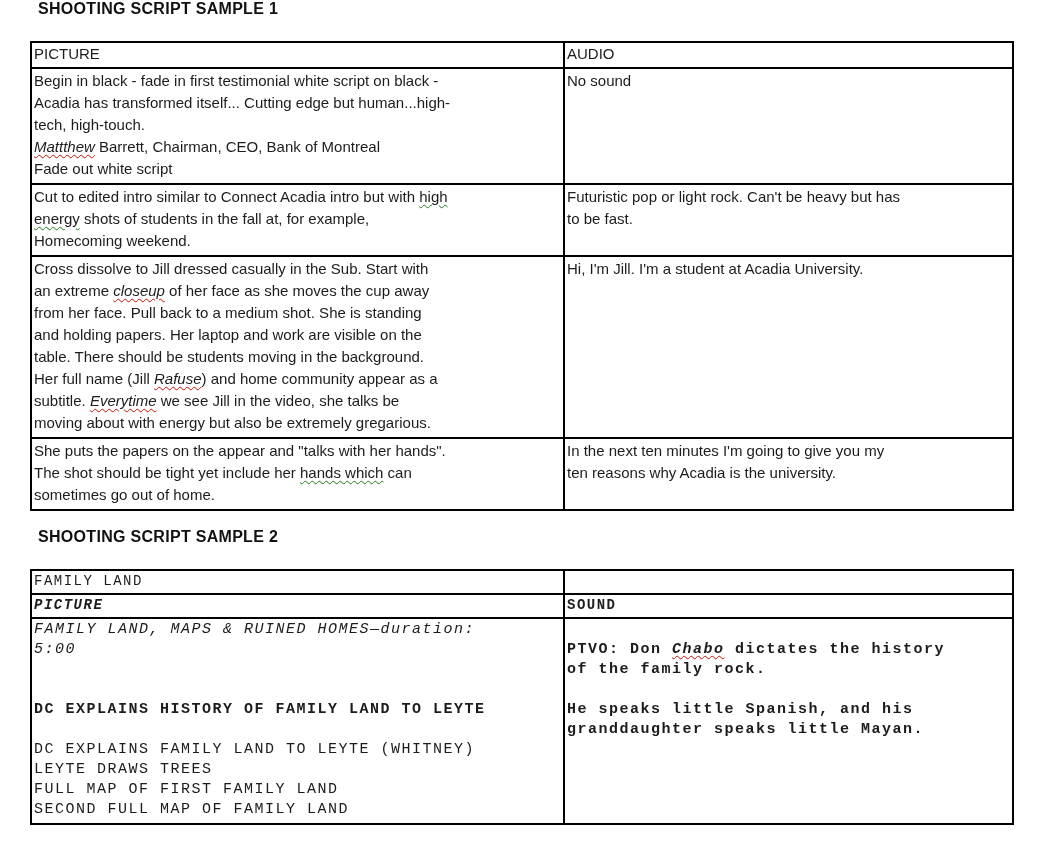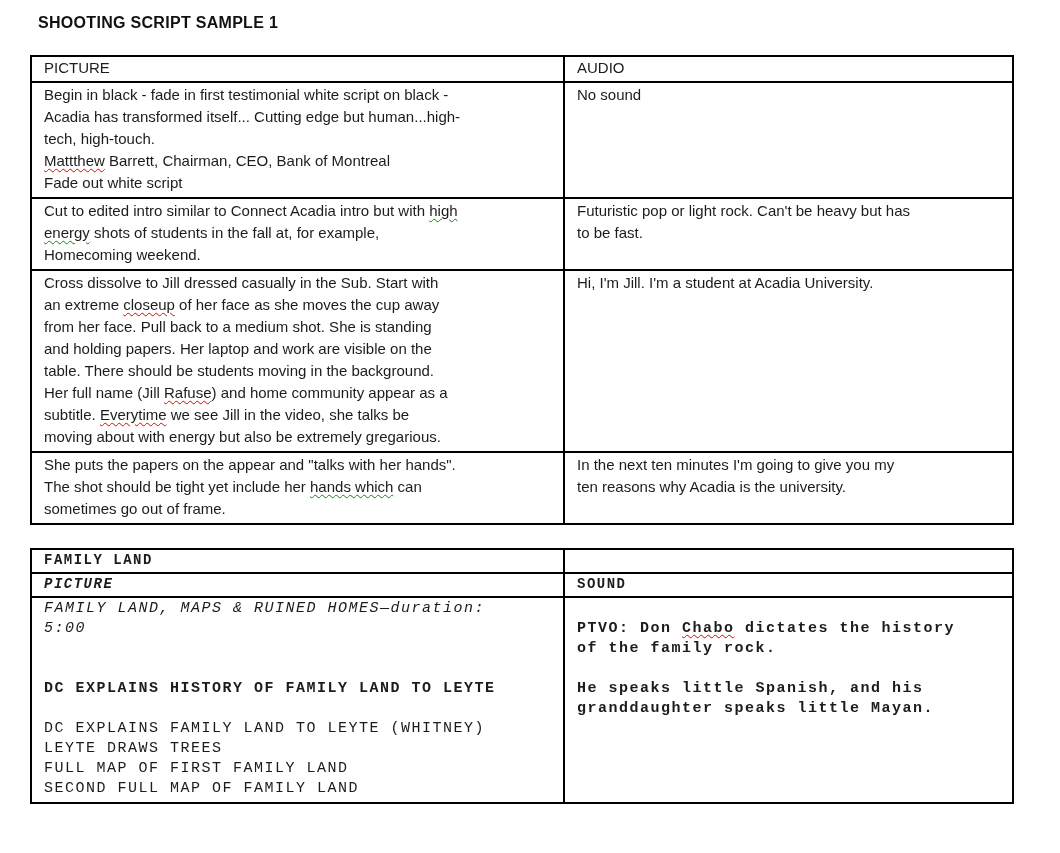--- a/index.html
+++ b/index.html
@@ -1,48 +1,48 @@
 <!DOCTYPE html>
 <html><head>
 <meta charset="utf-8">
 <style>
   html,body{margin:0;padding:0;background:#ffffff;}
   body{width:1060px;height:853px;overflow:hidden;
        font-family:"Liberation Sans",sans-serif;color:#1c1c1c;}
   .page{position:relative;width:1060px;height:853px;background:#fff;}
 
   .doc-title{font-weight:bold;font-size:16px;letter-spacing:.3px;
-             margin:0 0 0 38px;padding-top:14px;color:#111;}
+             margin:0 0 0 38px;color:#111;}
   .doc-title.second{padding-top:17px;}
 
   table{border-collapse:collapse;table-layout:fixed;
         margin:23px 0 0 30px;width:982px;background:#fff;}
   td,th{border:2px solid #000;vertical-align:top;text-align:left;
-        padding:1px 6px 3px 12px;}
+        padding:1px 6px 3px 2px;}
   col.c-left{width:533px;}
   col.c-right{width:449px;}
 
   
   .t1{font-size:15px;line-height:22px;}
   .t1 th{font-weight:normal;font-size:15px;height:20px;line-height:20px;}
 
   
   .t2{font-family:"Liberation Mono","DejaVu Sans Mono",monospace;
       font-size:15px;line-height:20px;letter-spacing:1.5px;}
   .t2 th{font-weight:bold;font-size:14px;height:18px;line-height:18px;}
   .t2 .th-picture{font-style:italic;}
-  .t2 .banner-cell{font-weight:bold;height:18px;line-height:18px;font-size:14px;}
+  .t2 .banner-cell{font-weight:normal;height:18px;line-height:18px;font-size:14px;}
 
   .ln{white-space:pre-wrap;}
   .it{font-style:italic;}
   .b{font-weight:bold;margin-top:48px;}
 
   .sq-red{text-decoration-line:underline;text-decoration-style:wavy;
           text-decoration-color:#cc1100;text-decoration-thickness:1px;
-          text-underline-offset:2px;}
+          text-underline-offset:2px;font-style:italic;}
   .sq-green{text-decoration-line:underline;text-decoration-style:wavy;
             text-decoration-color:#1e7d1e;text-decoration-thickness:1px;
             text-underline-offset:2px;}
 </style>
 </head>
 <body>
 
 <div class="page">
 
   <h1 class="doc-title">SHOOTING SCRIPT SAMPLE 1</h1>
@@ -92,30 +92,31 @@
             <div class="ln"><span>moving about with energy but also be extremely gregarious.</span></div>
           </td>
       <td>
             <div class="ln"><span>Hi, I'm Jill. I'm a student at Acadia University.</span></div>
           </td>
     </tr>
     <tr>
       <td>
             <div class="ln"><span>She puts the papers on the appear and "talks with her hands".</span></div>
             <div class="ln"><span>The shot should be tight yet include her </span><span class="sq-green">hands which</span><span> can</span></div>
-            <div class="ln"><span>sometimes go out of frame.</span></div>
+            <div class="ln"><span>sometimes go out of home.</span></div>
           </td>
       <td>
             <div class="ln"><span>In the next ten minutes I'm going to give you my</span></div>
             <div class="ln"><span>ten reasons why Acadia is the university.</span></div>
           </td>
     </tr>
   </tbody>
     </table>
 
+  <h1 class="doc-title second">SHOOTING SCRIPT SAMPLE 2</h1>
 
   <table class="t2">
     <colgroup>
         <col class="c-left">
         <col class="c-right">
       </colgroup>
     <tbody>
         <tr>
       <td class="banner-cell">FAMILY LAND</td>
       <td class="banner-cell"></td>

